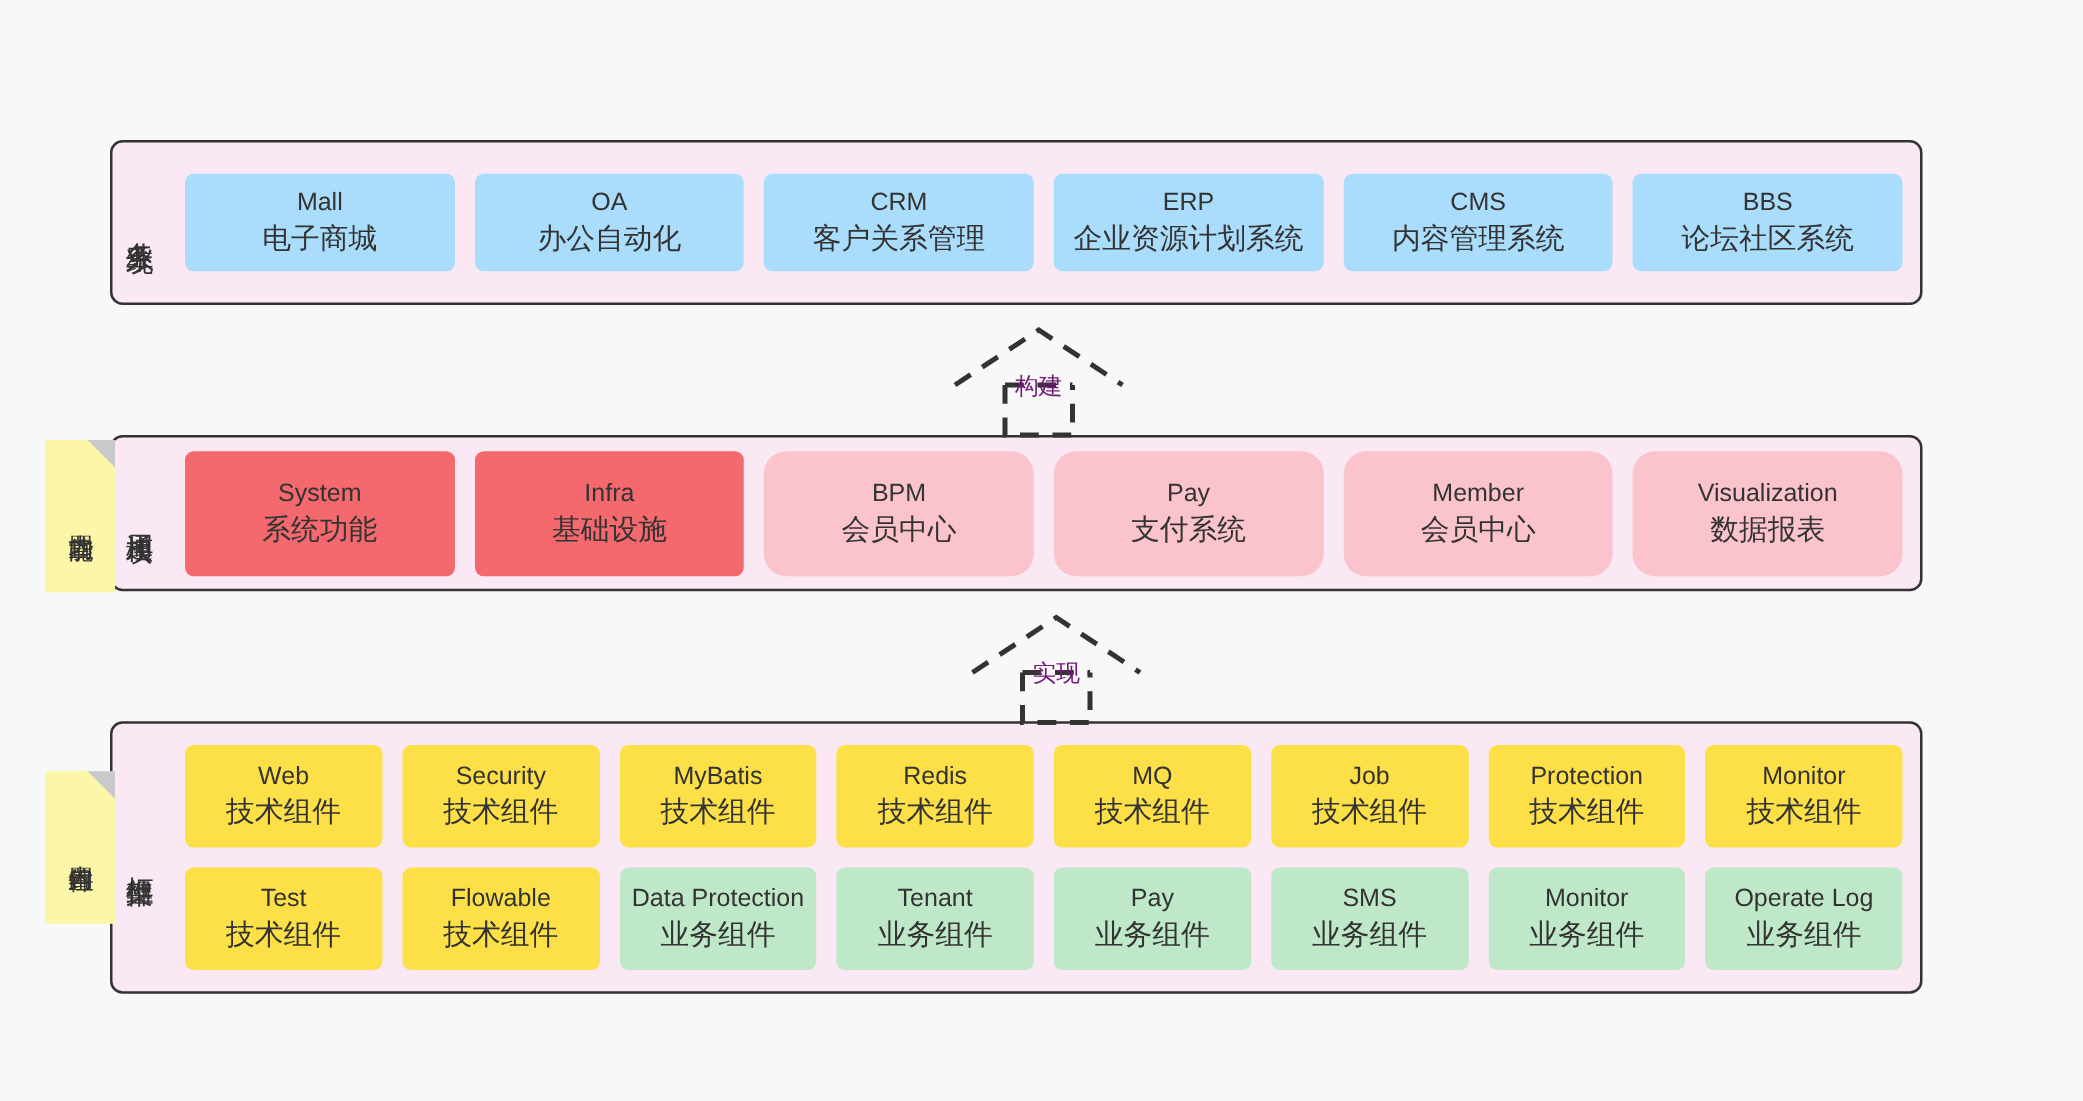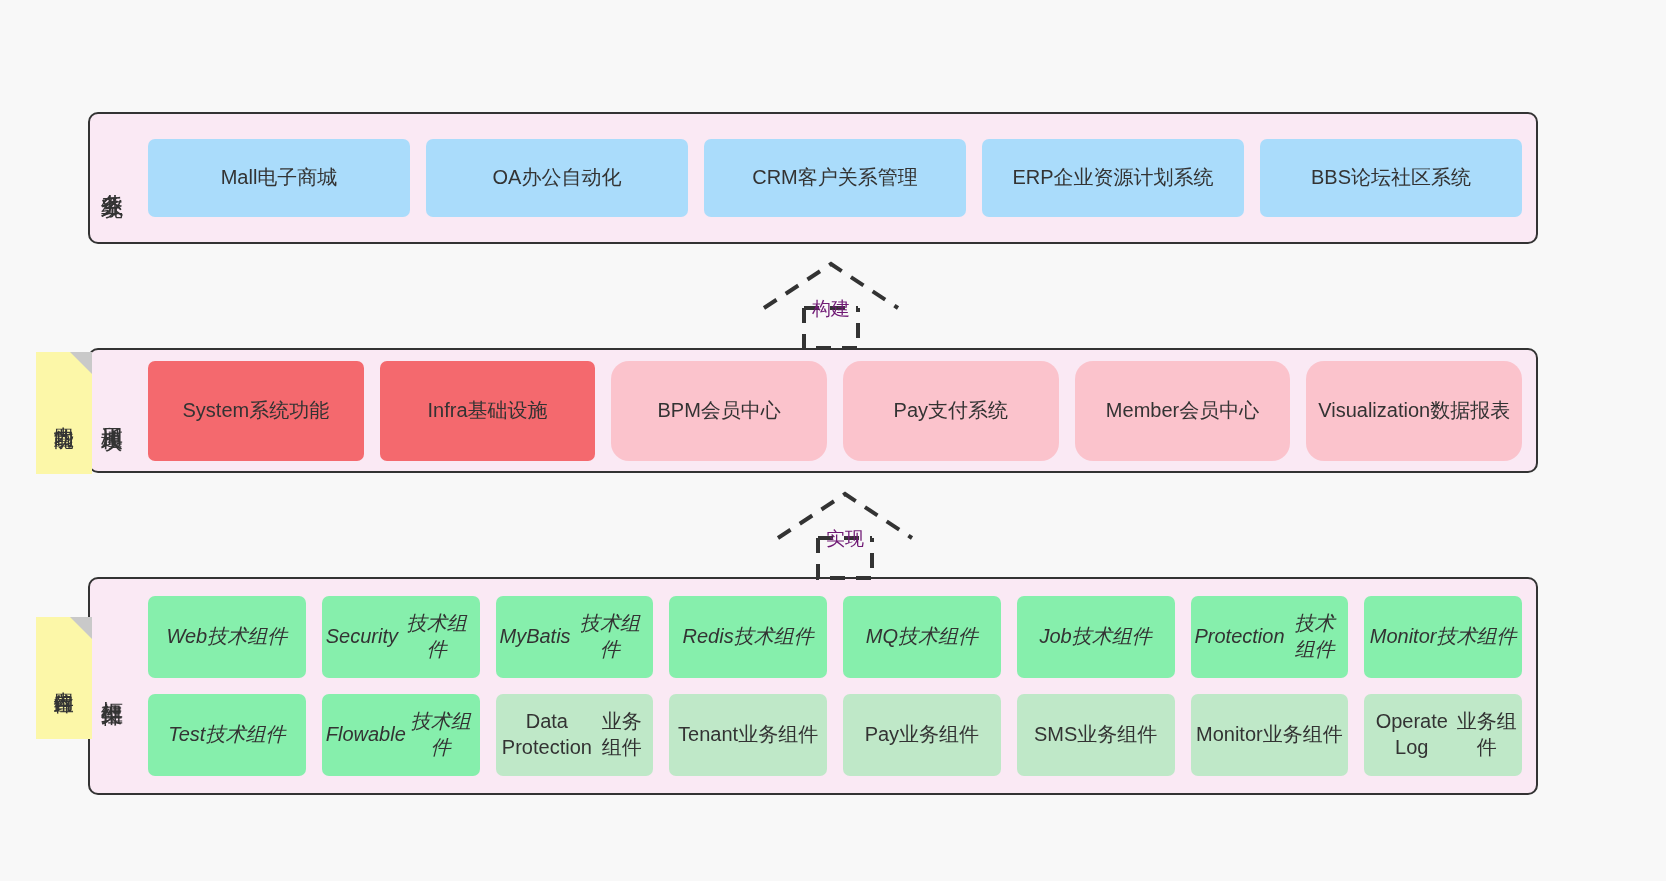--- a/index.html
+++ b/index.html
@@ -62,40 +62,40 @@
     display: flex;
     gap: 16px;
     align-items: stretch;
   }
 
   
   .card {
     flex: 1 1 0;
     border-radius: 7px;
     display: flex;
-    flex-direction: row;
+    flex-direction: column;
     align-items: center;
     justify-content: center;
     text-align: center;
     padding: 6px 4px;
     box-sizing: border-box;
     line-height: 1.28;
     user-select: none;
   }
   .card .en {
     font-size: 20px;
   }
   .card .cn {
-    font-size: 20px;
+    font-size: 23px;
   }
 
   .card.blue        { background: #aadcfb; }
   .card.red         { background: #f4696e; }
   .card.pink        { background: #fbc3cc; border-radius: 18px; }
-  .card.green-dark  { background: #86efac; font-style: italic; }
+  .card.green-dark  { background: #fde047; }
   .card.green-light { background: #bfe8c8; }
 
   .h-biz  { height: 78px; }
   .h-mod  { height: 100px; }
   .h-comp { height: 82px; }
 
   
   .note {
     position: absolute;
     width: 56px;
@@ -162,20 +162,24 @@
         </div>
         <div class="card blue h-biz">
           <span class="en">CRM</span>
           <span class="cn">客户关系管理</span>
         </div>
         <div class="card blue h-biz">
           <span class="en">ERP</span>
           <span class="cn">企业资源计划系统</span>
         </div>
         <div class="card blue h-biz">
+          <span class="en">CMS</span>
+          <span class="cn">内容管理系统</span>
+        </div>
+        <div class="card blue h-biz">
           <span class="en">BBS</span>
           <span class="cn">论坛社区系统</span>
         </div>
       </div>
     </div>
   </div>
 
   <div class="arrow" style="left:756px; top:258px; width:150px; height:92px;">
     <svg width="150" height="92" viewBox="0 0 150 92" aria-hidden="true">
       <path d="M 8 50 L 75 6 L 142 50" fill="none" stroke="#333333" stroke-width="4" stroke-dasharray="15,11" stroke-linecap="butt"></path>

